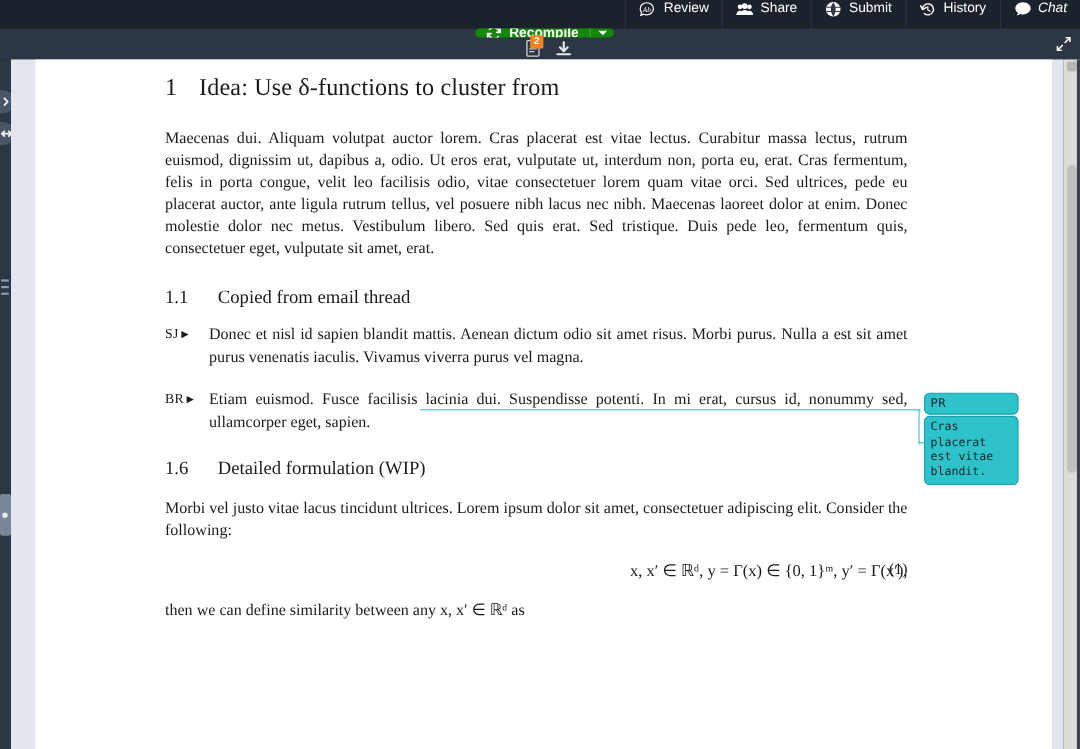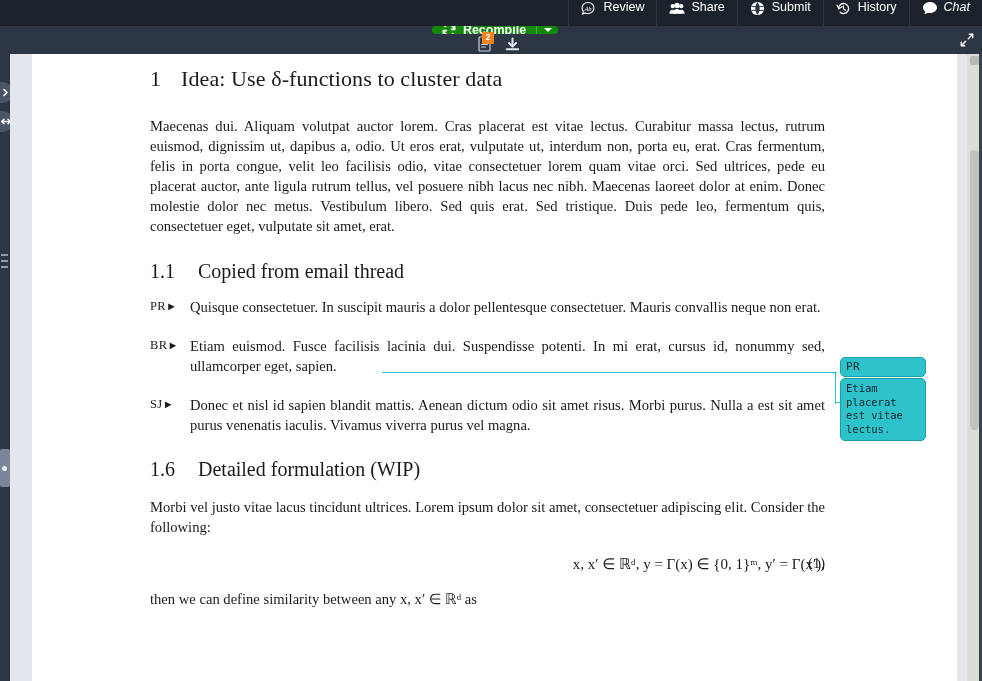--- a/index.html
+++ b/index.html
@@ -129,21 +129,21 @@
 
   h1.sec {
     font-size: 22px;
     font-weight: normal;
     font-family: "Liberation Serif", serif;
     letter-spacing: 0.1px;
     margin: 0 0 24px 0;
   }
   h1.sec .num { display: inline-block; width: 31px; }
   h2.sub {
-    font-size: 20px;
+    font-size: 17px;
     font-weight: normal;
     font-family: "Liberation Serif", serif;
     margin: 24px 0 14px 0;
   }
   h2.sub .num { display: inline-block; width: 48px; }
 
   p.para {
     font-size: 14.6px;
     line-height: 20px;
     text-align: justify;
@@ -389,42 +389,38 @@
   </div>
 </div>
 
 <div class="left-gap"></div>
 
 <div class="pdf-area">
   <div class="page">
     <div class="doc-body">
 
       <h1 class="sec">
-        <span class="num">1</span><span>Idea: Use δ-functions to cluster data</span>
+        <span class="num">1</span><span>Idea: Use δ-functions to cluster from</span>
       </h1>
 
       <p class="para">Maecenas dui. Aliquam volutpat auctor lorem. Cras placerat est vitae lectus. Curabitur massa lectus, rutrum euismod, dignissim ut, dapibus a, odio. Ut eros erat, vulputate ut, interdum non, porta eu, erat. Cras fermentum, felis in porta congue, velit leo facilisis odio, vitae consectetuer lorem quam vitae orci. Sed ultrices, pede eu placerat auctor, ante ligula rutrum tellus, vel posuere nibh lacus nec nibh. Maecenas laoreet dolor at enim. Donec molestie dolor nec metus. Vestibulum libero. Sed quis erat. Sed tristique. Duis pede leo, fermentum quis, consectetuer eget, vulputate sit amet, erat.</p>
 
       <h2 class="sub">
         <span class="num">1.1</span><span>Copied from email thread</span>
       </h2>
 
       <div class="desc-list">
         <div class="desc-item">
-          <div class="desc-tag"><span>PR</span><span class="tri">►</span></div>
-          <div class="desc-text">Quisque consectetuer. In suscipit mauris a dolor pellentesque consectetuer. Mauris convallis neque non erat.</div>
+          <div class="desc-tag"><span>SJ</span><span class="tri">►</span></div>
+          <div class="desc-text">Donec et nisl id sapien blandit mattis. Aenean dictum odio sit amet risus. Morbi purus. Nulla a est sit amet purus venenatis iaculis. Vivamus viverra purus vel magna.</div>
         </div>
         <div class="desc-item">
           <div class="desc-tag"><span>BR</span><span class="tri">►</span></div>
           <div class="desc-text">Etiam euismod. Fusce facilisis lacinia dui. Suspendisse potenti. In mi erat, cursus id, nonummy sed, ullamcorper eget, sapien.</div>
         </div>
-        <div class="desc-item">
-          <div class="desc-tag"><span>SJ</span><span class="tri">►</span></div>
-          <div class="desc-text">Donec et nisl id sapien blandit mattis. Aenean dictum odio sit amet risus. Morbi purus. Nulla a est sit amet purus venenatis iaculis. Vivamus viverra purus vel magna.</div>
-        </div>
       </div>
 
       <h2 class="sub" style="margin-top:22px;">
         <span class="num">1.6</span><span>Detailed formulation (WIP)</span>
       </h2>
 
       <p class="para">Morbi vel justo vitae lacus tincidunt ultrices. Lorem ipsum dolor sit amet, consectetuer adipiscing elit. Consider the following:</p>
 
       <div class="eq-row">
         <span class="math">x, x′ ∈ ℝᵈ, y = Γ(x) ∈ {0, 1}ᵐ, y′ = Γ(x′),</span>
@@ -438,21 +434,21 @@
     </div>
   </div>
 
   <div class="comment-connector conn-h" style="left:350px; top:318px; width:455px;"></div>
   <div class="comment-connector conn-v" style="left:803px; top:318px; height:32px;"></div>
   <div class="comment-connector conn-stub" style="left:803px; top:348px; width:9px;"></div>
 </div>
 
 <div class="comment-box">
   <div class="comment-head">PR</div>
-  <div class="comment-body">Etiam placerat est vitae lectus.</div>
+  <div class="comment-body">Cras placerat est vitae blandit.</div>
 </div>
 
 <div class="right-strip"></div>
 <div class="scroll-track">
   <div class="scroll-up-btn" style="left:3px; top:2px;"></div>
 </div>
 <div class="scroll-thumb"></div>
 <div class="right-dark-edge"></div>
 
 </body></html>

